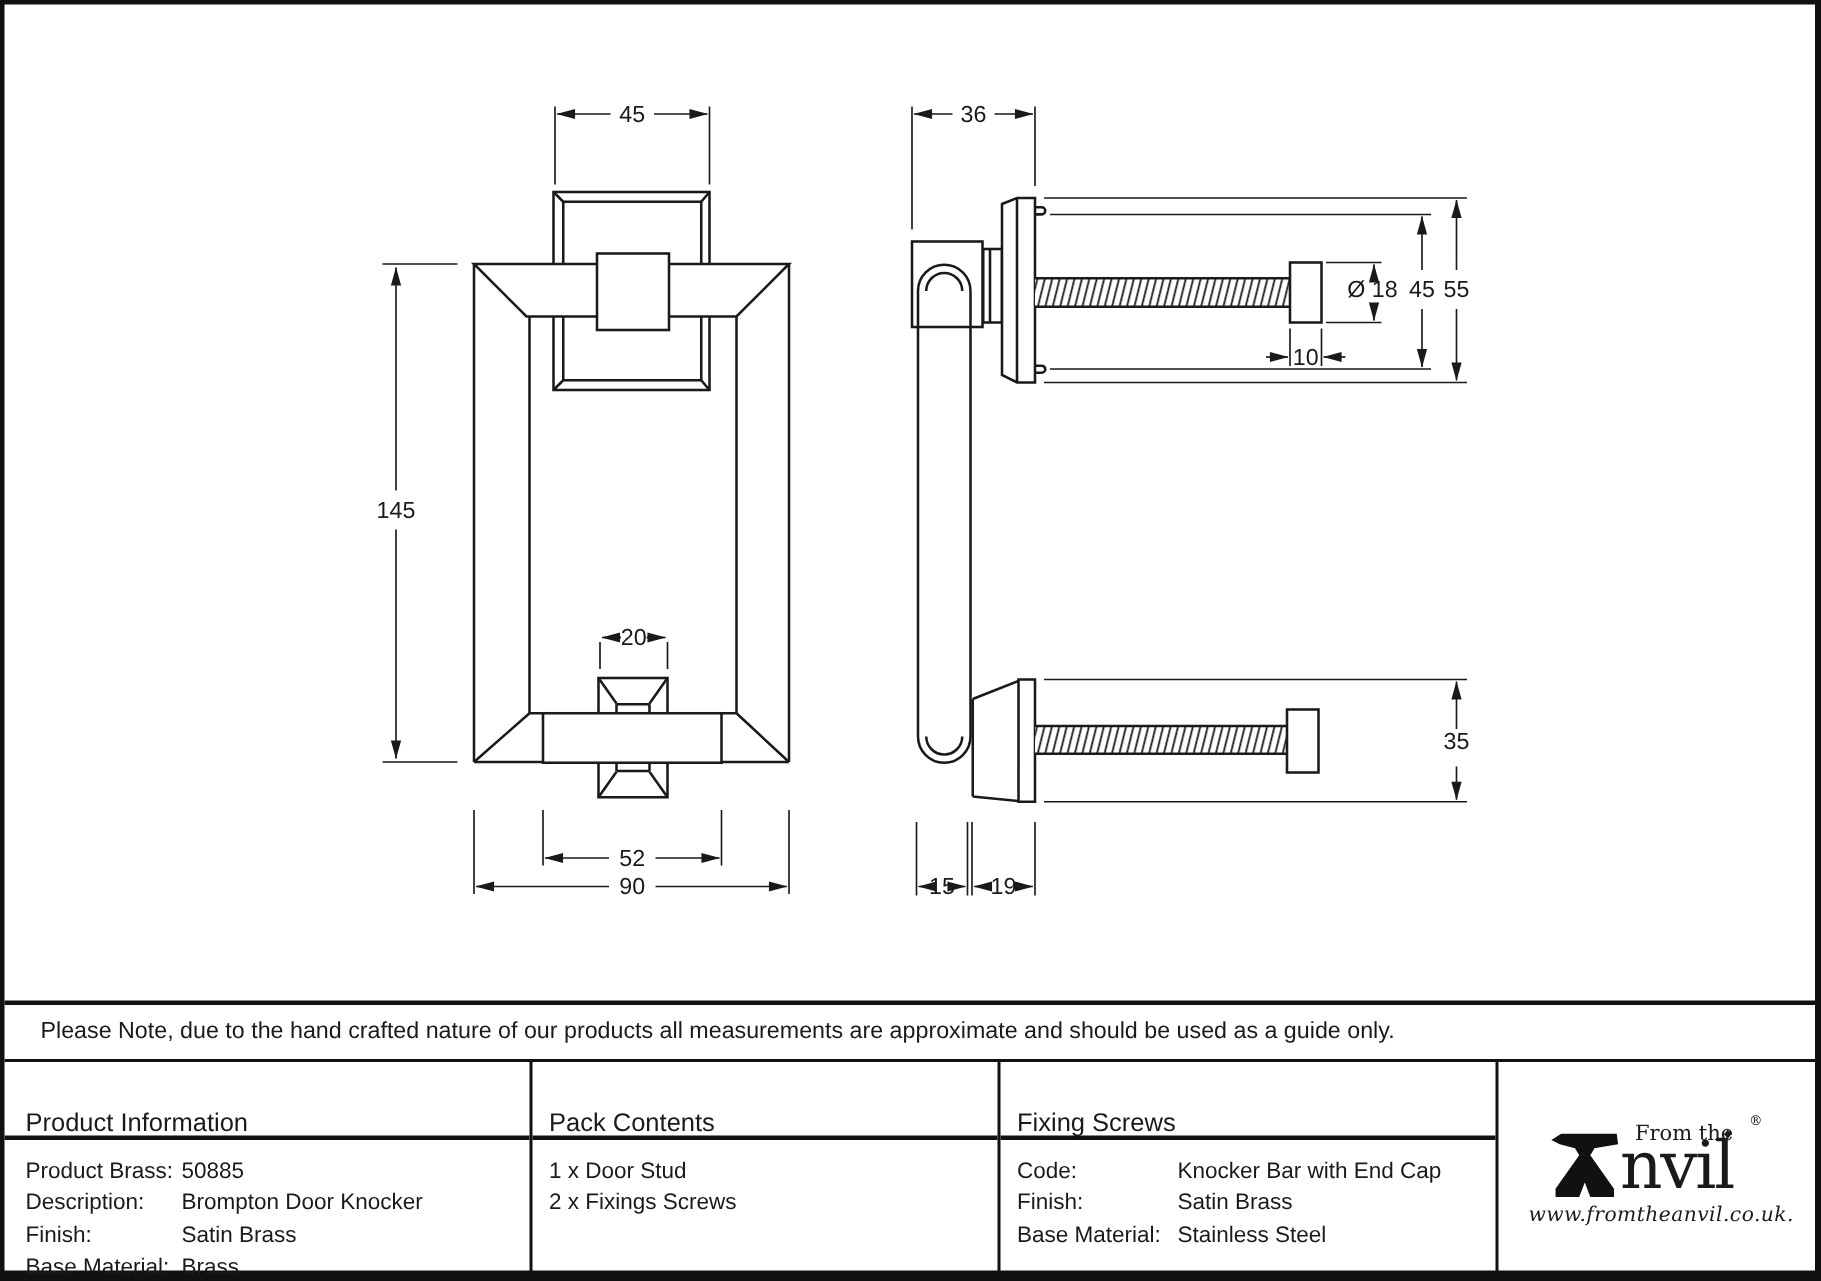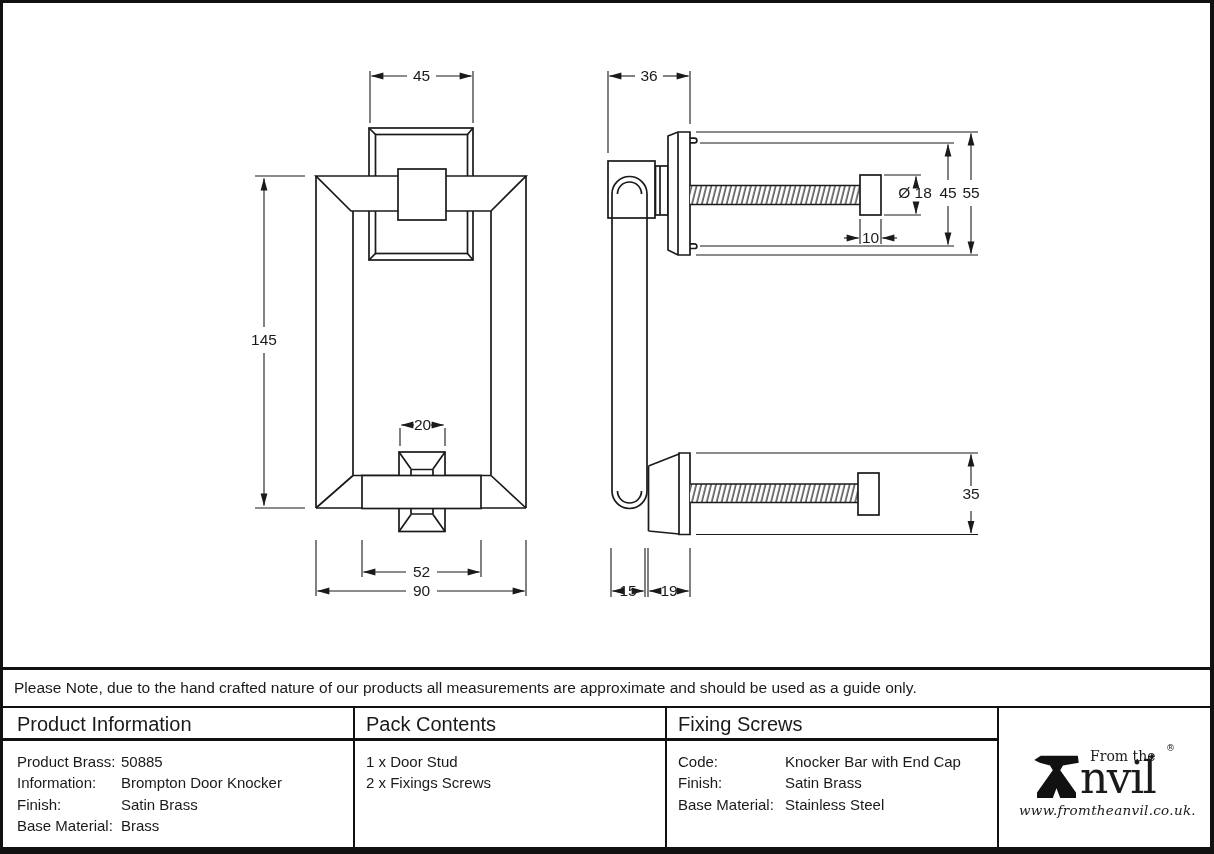--- a/index.html
+++ b/index.html
@@ -5,29 +5,29 @@
   * { margin:0; padding:0; box-sizing:border-box; }
   html,body { width:1214px; height:854px; background:#fff; overflow:hidden;
               font-family:"Liberation Sans", sans-serif; color:#1a1a1a; }
   .sheet { position:absolute; left:0; top:0; width:1214px; height:854px; background:#fff;
            border-left:3px solid #111; border-top:3px solid #111;
            border-right:4px solid #111; border-bottom:7px solid #111; }
   .drawing-wrap { position:absolute; left:0; top:0; width:969px; height:664px; }
   svg text { font-family:"Liberation Sans", sans-serif; font-size:15.5px; fill:#1a1a1a; }
   .note-row { position:absolute; left:0; top:664px; width:1207px; height:41px;
               border-top:3px solid #111; border-bottom:2px solid #111;
-              display:flex; align-items:center; padding-left:11px; font-size:15.5px; }
+              display:flex; align-items:center; padding-left:24px; font-size:15.5px; }
   .spec-table { position:absolute; left:0; top:705px; width:1207px; height:142px; display:flex; }
   .col { position:relative; height:100%; }
   .col-1 { width:350px; }
   .col-2 { width:312px; border-left:2px solid #111; }
   .col-3 { width:332px; border-left:2px solid #111; }
   .col-logo { width:211px; border-left:2px solid #111; }
-  .col-header { height:33px; border-bottom:3px solid #111; font-size:20px;
-                display:flex; align-items:center; padding:2px 0 0 14px; }
+  .col-header { height:22px; border-bottom:3px solid #111; font-size:17px;
+                display:flex; align-items:center; padding:2px 0 0 14px;margin-top:30px; }
   .col-2 .col-header, .col-3 .col-header { padding-left:11px; }
   .col-body { padding:10px 0 0 14px; font-size:15px; }
   .col-2 .col-body, .col-3 .col-body { padding-left:11px; }
   .spec-row { display:flex; height:21.3px; align-items:center; }
   .spec-label { width:104px; flex:none; }
   .col-3 .spec-label { width:107px; }
   
   .logo { position:absolute; left:30px; top:36px; width:150px; height:85px; }
   .anvil-glyph { position:absolute; left:0; top:3px; width:55px; height:51px; }
   .logo-fromthe { position:absolute; left:61px; top:4px; font-family:"DejaVu Serif", serif; font-size:14px; }
@@ -222,21 +222,21 @@
   <div class="spec-table">
 
     <div class="col col-1">
       <div class="col-header">Product Information</div>
       <div class="col-body">
         <div class="spec-row">
           <span class="spec-label">Product Brass:</span>
           <span>50885</span>
         </div>
         <div class="spec-row">
-          <span class="spec-label">Information:</span>
+          <span class="spec-label">Description:</span>
           <span>Brompton Door Knocker</span>
         </div>
         <div class="spec-row">
           <span class="spec-label">Finish:</span>
           <span>Satin Brass</span>
         </div>
         <div class="spec-row">
           <span class="spec-label">Base Material:</span>
           <span>Brass</span>
         </div>

